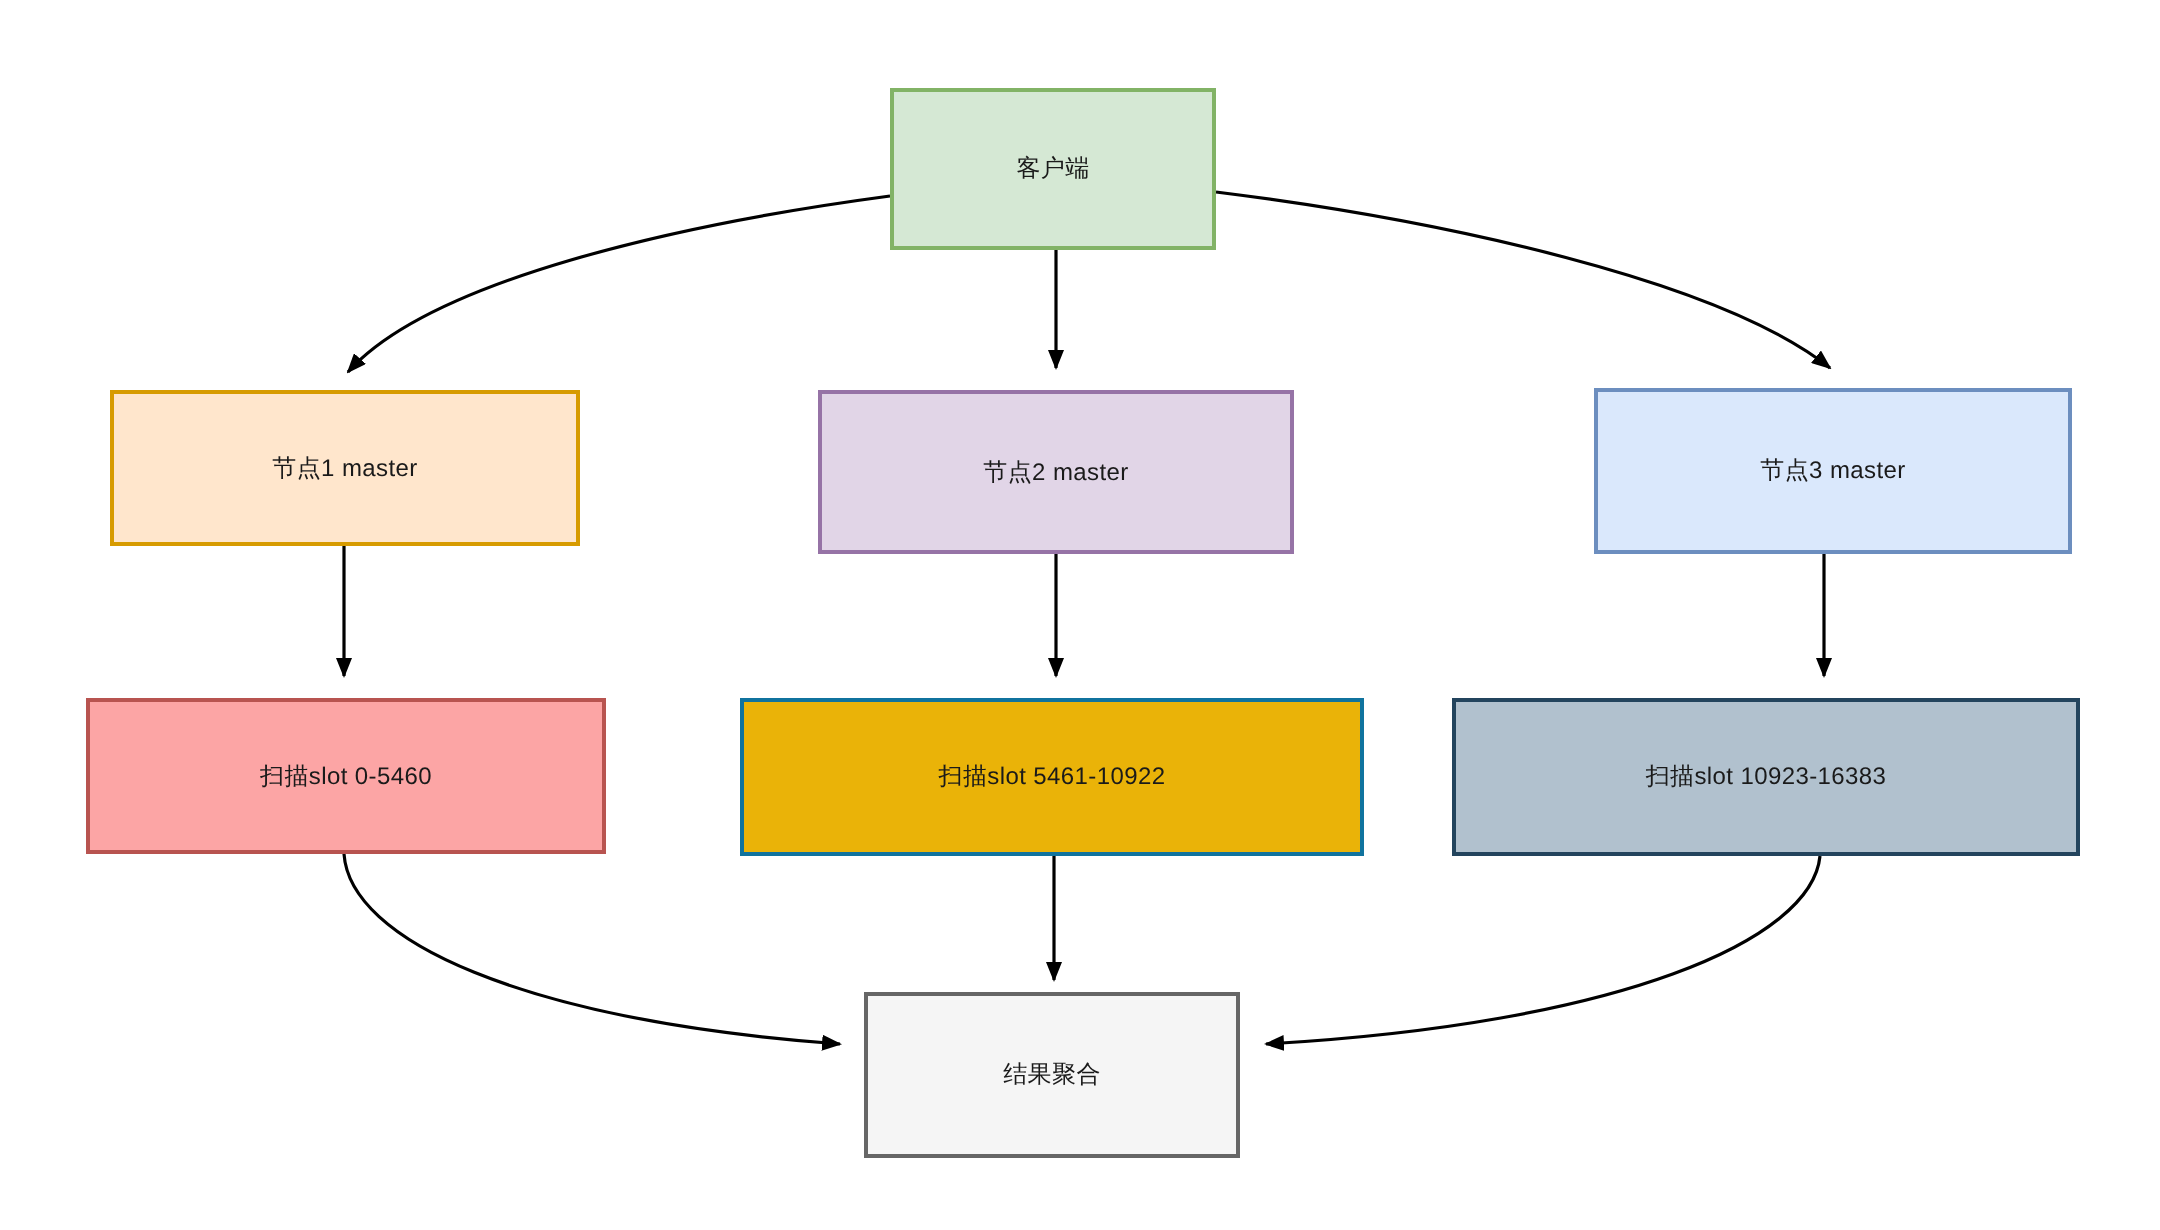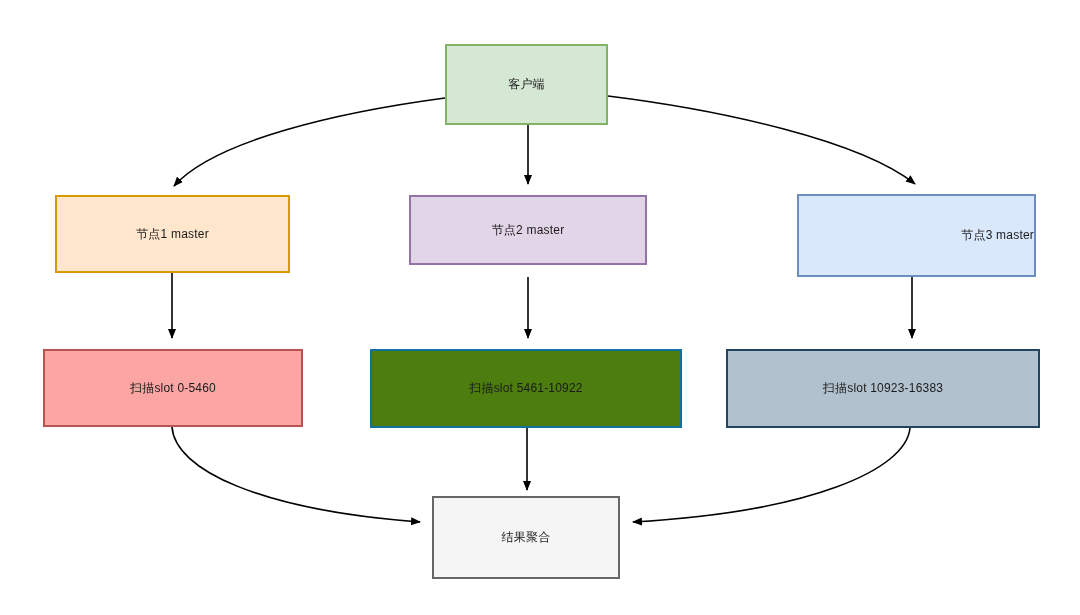--- a/index.html
+++ b/index.html
@@ -65,30 +65,30 @@
       </g>
   </svg>
 
   <div id="nodes">
       <div class="node" style="left: 445px; top: 44px; width: 163px; height: 81px; background: rgb(213, 232, 212); border: 2px solid rgb(130, 179, 102);">
         <span>客户端</span>
       </div>
       <div class="node" style="left: 55px; top: 195px; width: 235px; height: 78px; background: rgb(255, 230, 204); border: 2px solid rgb(215, 155, 0);">
         <span>节点1 master</span>
       </div>
-      <div class="node" style="left: 409px; top: 195px; width: 238px; height: 70px; background: rgb(225, 213, 231); border: 2px solid rgb(150, 115, 166);">
+      <div class="node" style="left: 409px; top: 195px; width: 238px; height: 82px; background: rgb(225, 213, 231); border: 2px solid rgb(150, 115, 166);">
         <span>节点2 master</span>
       </div>
-      <div class="node" style="left: 797px; top: 194px; width: 239px; height: 83px; background: rgb(218, 232, 252); border: 2px solid rgb(108, 142, 191); justify-content: flex-end;">
+      <div class="node" style="left: 797px; top: 194px; width: 239px; height: 83px; background: rgb(218, 232, 252); border: 2px solid rgb(108, 142, 191);">
         <span>节点3 master</span>
       </div>
       <div class="node" style="left: 43px; top: 349px; width: 260px; height: 78px; background: #fca5a5; border: 2px solid rgb(184, 84, 80);">
         <span>扫描slot 0-5460</span>
       </div>
-      <div class="node" style="left: 370px; top: 349px; width: 312px; height: 79px; background: #4d7c0f; border: 2px solid rgb(16, 115, 158);">
+      <div class="node" style="left: 370px; top: 349px; width: 312px; height: 79px; background: #eab308; border: 2px solid rgb(16, 115, 158);">
         <span>扫描slot 5461-10922</span>
       </div>
       <div class="node" style="left: 726px; top: 349px; width: 314px; height: 79px; background: rgb(177, 193, 206); border: 2px solid rgb(35, 68, 93); justify-content: center;">
         <span>扫描slot 10923-16383</span>
       </div>
       <div class="node" style="left: 432px; top: 496px; width: 188px; height: 83px; background: rgb(245, 245, 245); border: 2px solid rgb(102, 102, 102);">
         <span>结果聚合</span>
       </div>
     </div>
 

